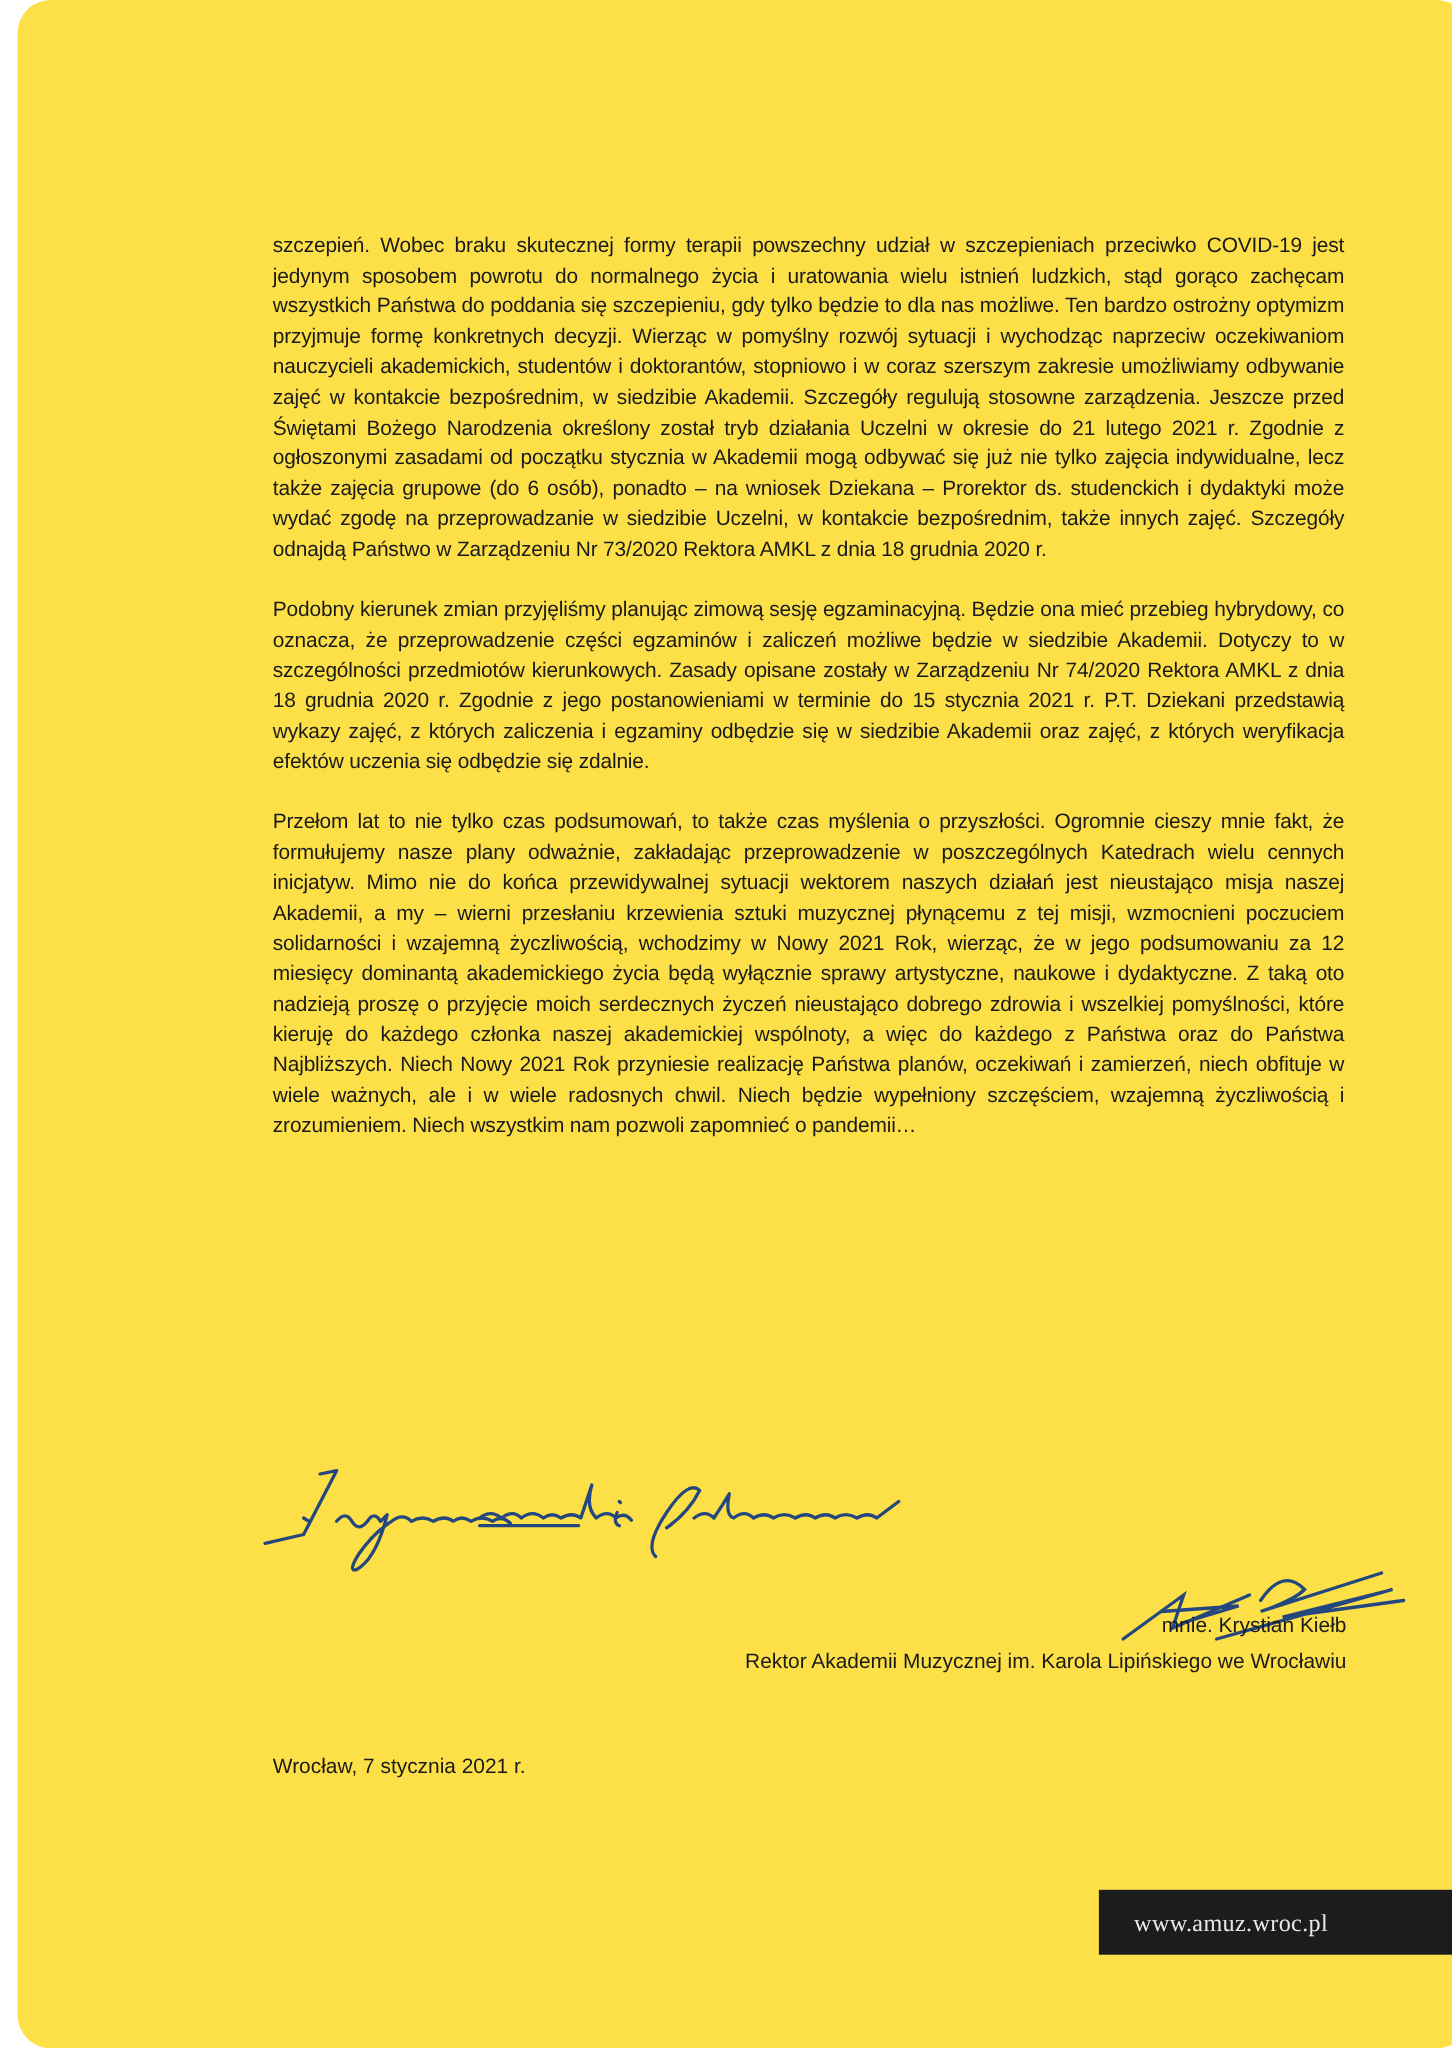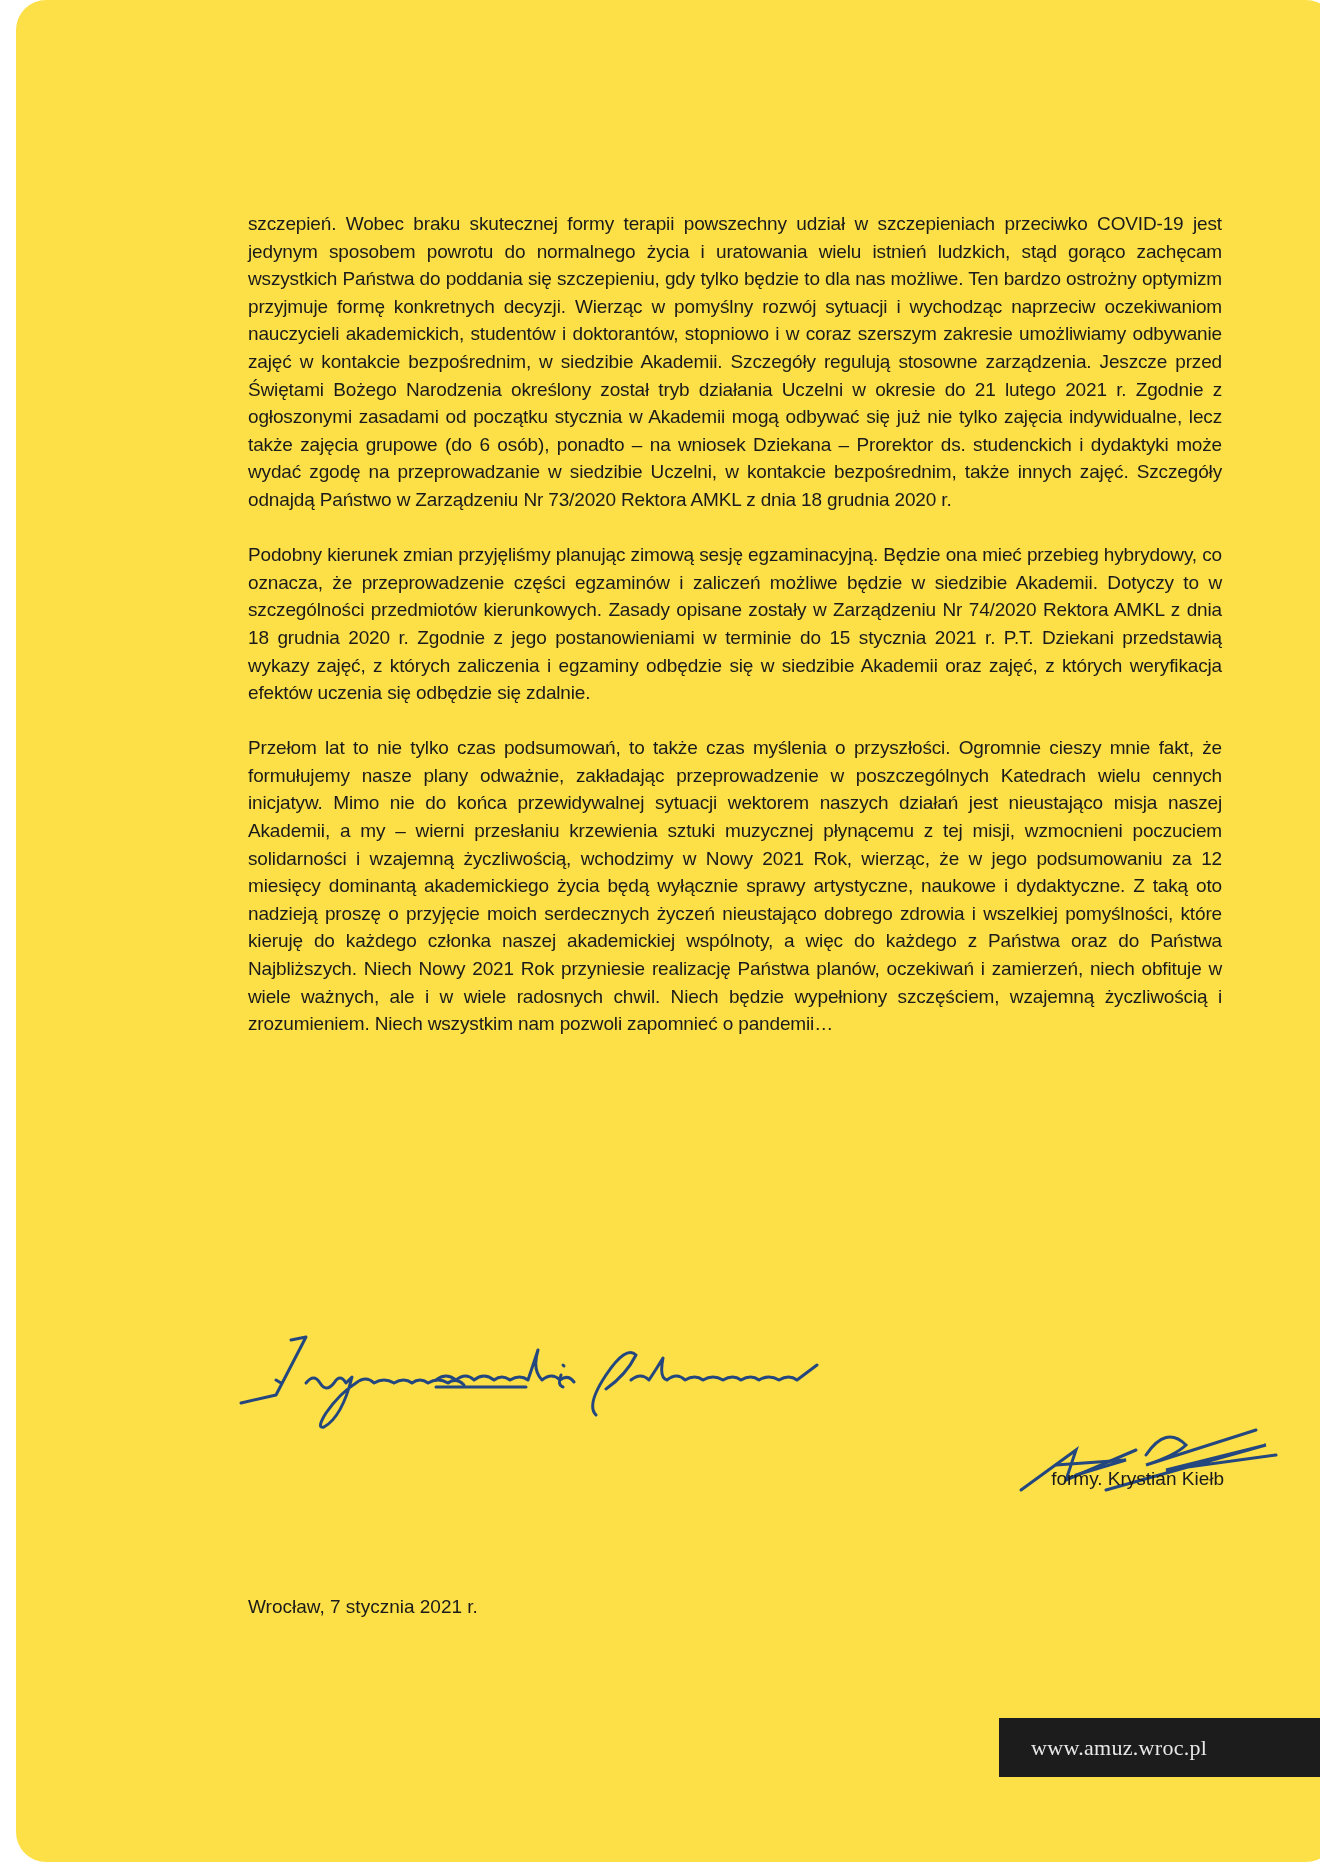--- a/index.html
+++ b/index.html
@@ -47,21 +47,22 @@
     <svg viewBox="0 0 270 80" width="270" height="80">
       <g fill="none" stroke="#23477e" stroke-width="3" stroke-linecap="round">
         <path d="M5 70 L60 30 L50 60 L120 30"></path>
         <path d="M40 45 L110 40 L60 55"></path>
         <path d="M130 35 q20 -30 40 -10 q-10 10 -40 20 L240 10"></path>
         <path d="M90 70 L250 25 L150 50 L260 35"></path>
       </g>
     </svg>
   </div>
 
-  <div class="sig-name">formy. Krystian Kiełb</div>
+  <div class="sig-name">mnie. Krystian Kiełb</div>
+  <div class="sig-title">Rektor Akademii Muzycznej im. Karola Lipińskiego we Wrocławiu</div>
 
   <div class="place-date">Wrocław, 7 stycznia 2021 r.</div>
 
   <div class="footer-bar">
     <span class="footer-url">www.amuz.wroc.pl</span>
   </div>
 
 </div>
 
 </body></html>

